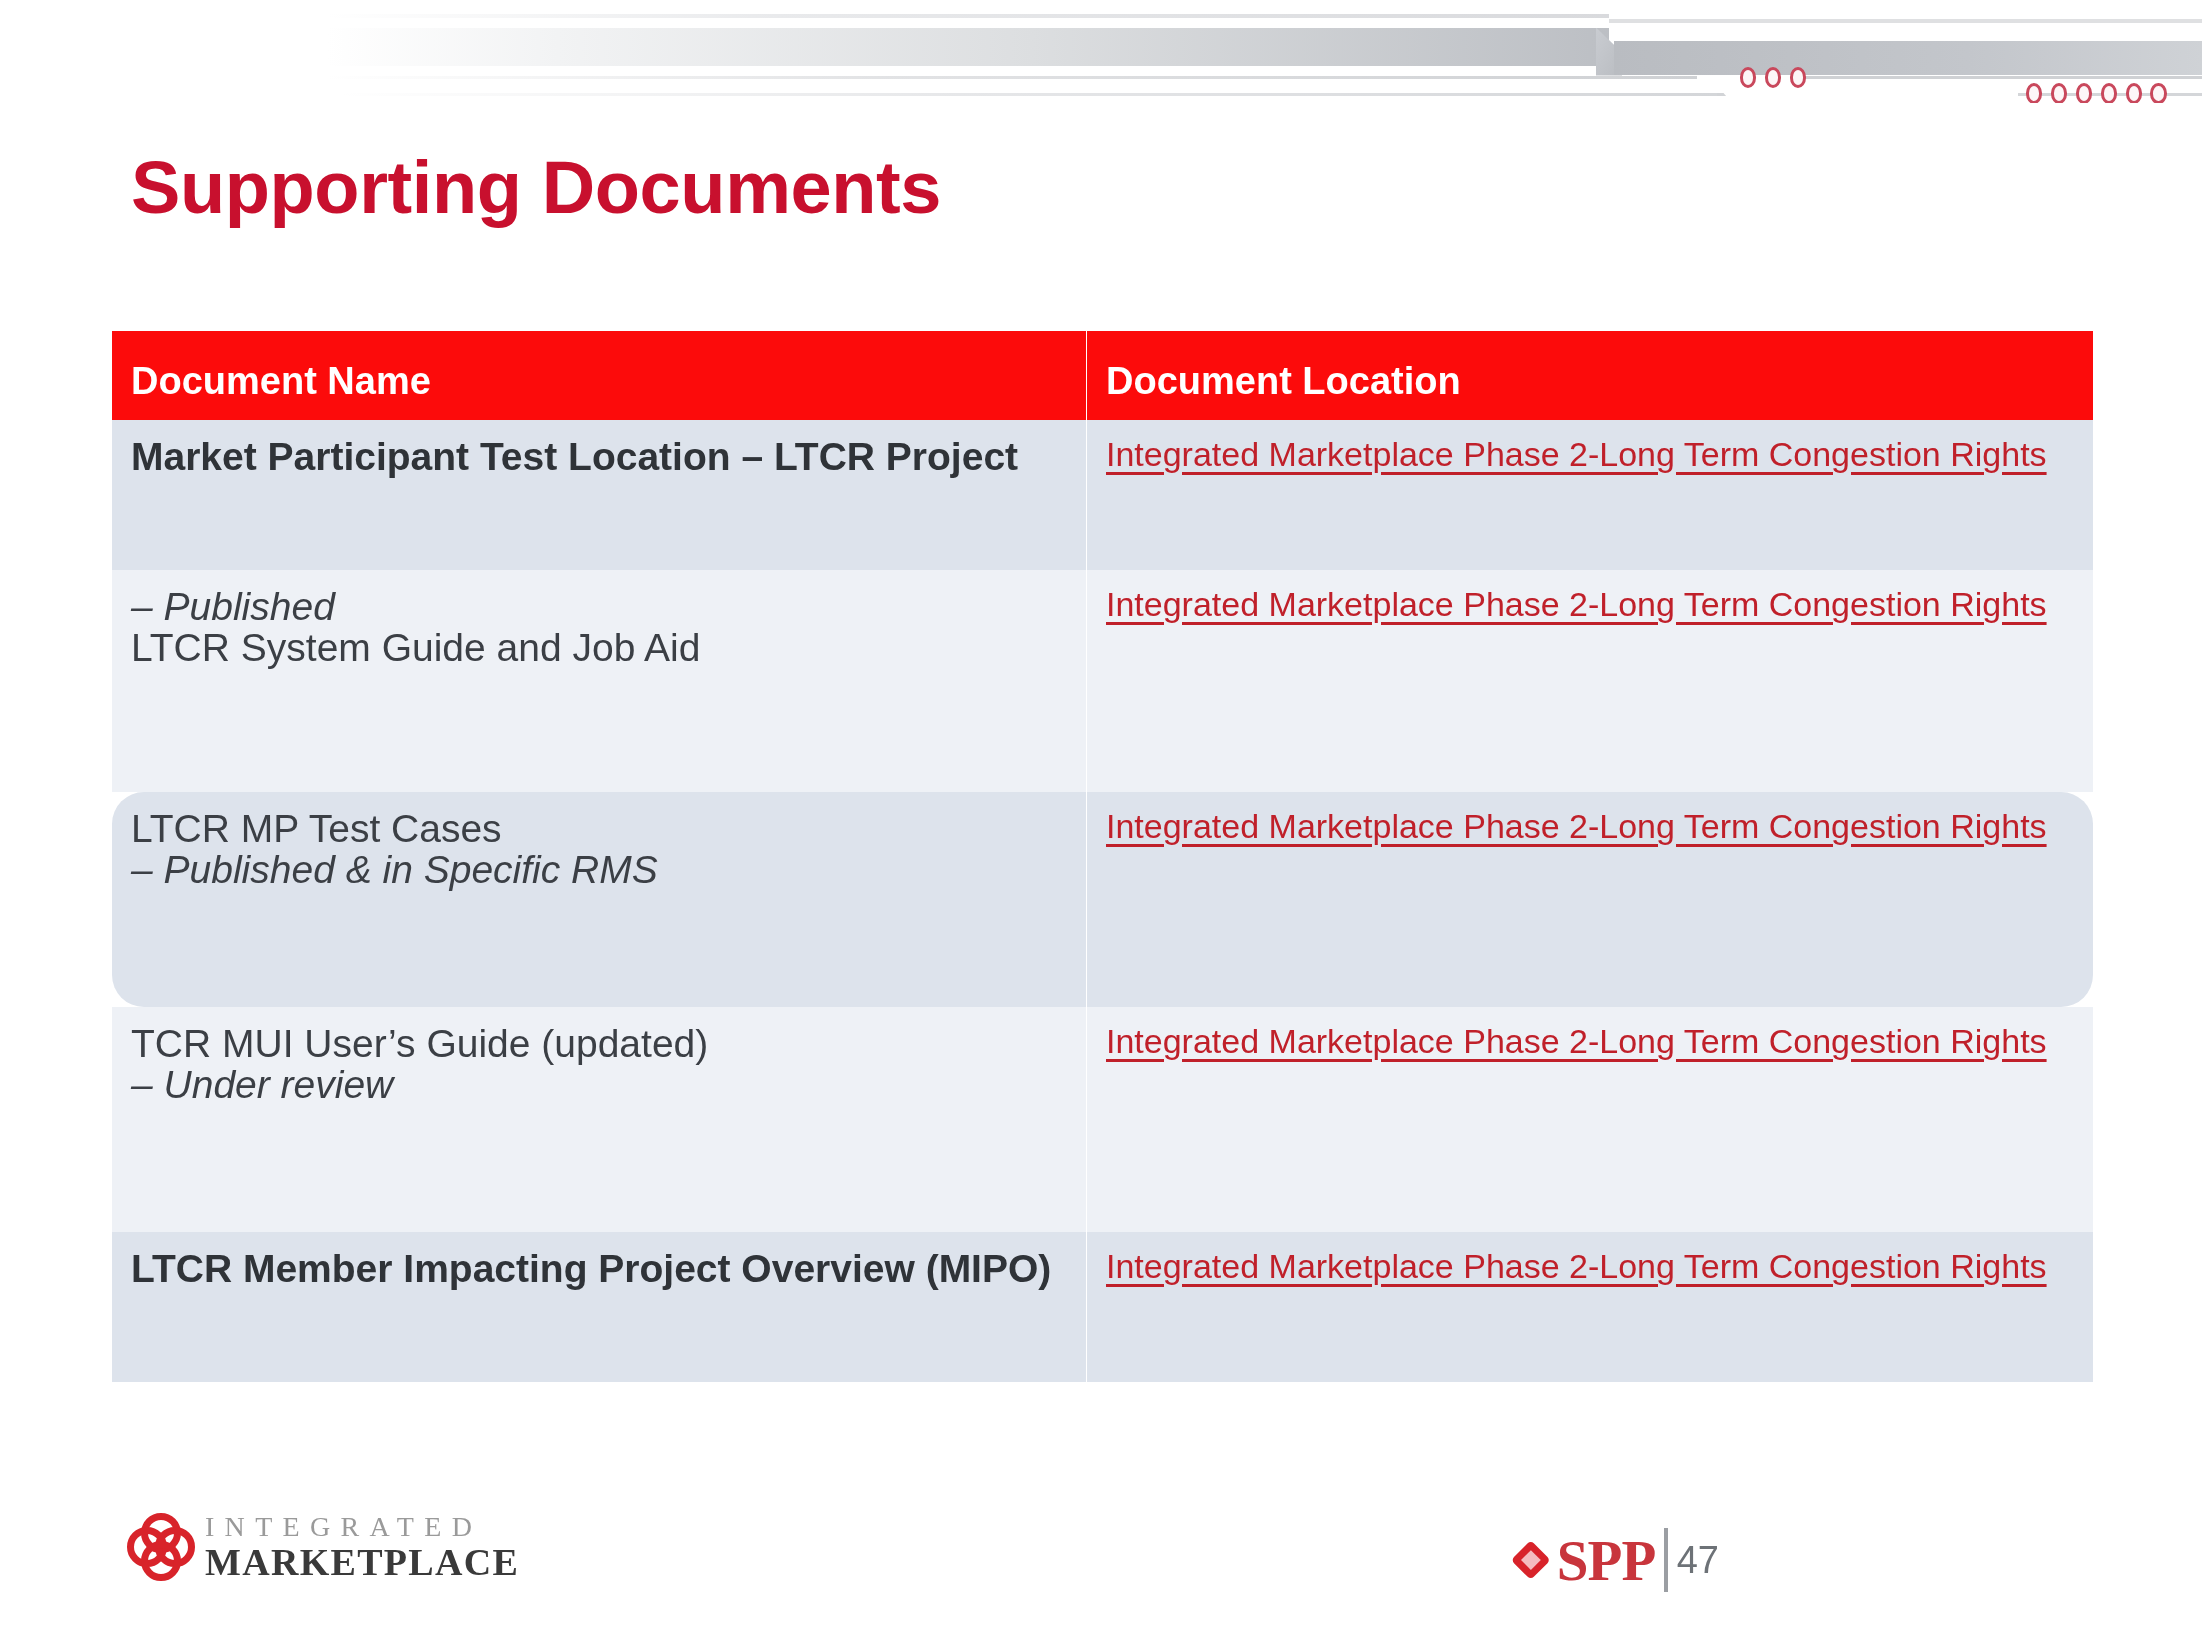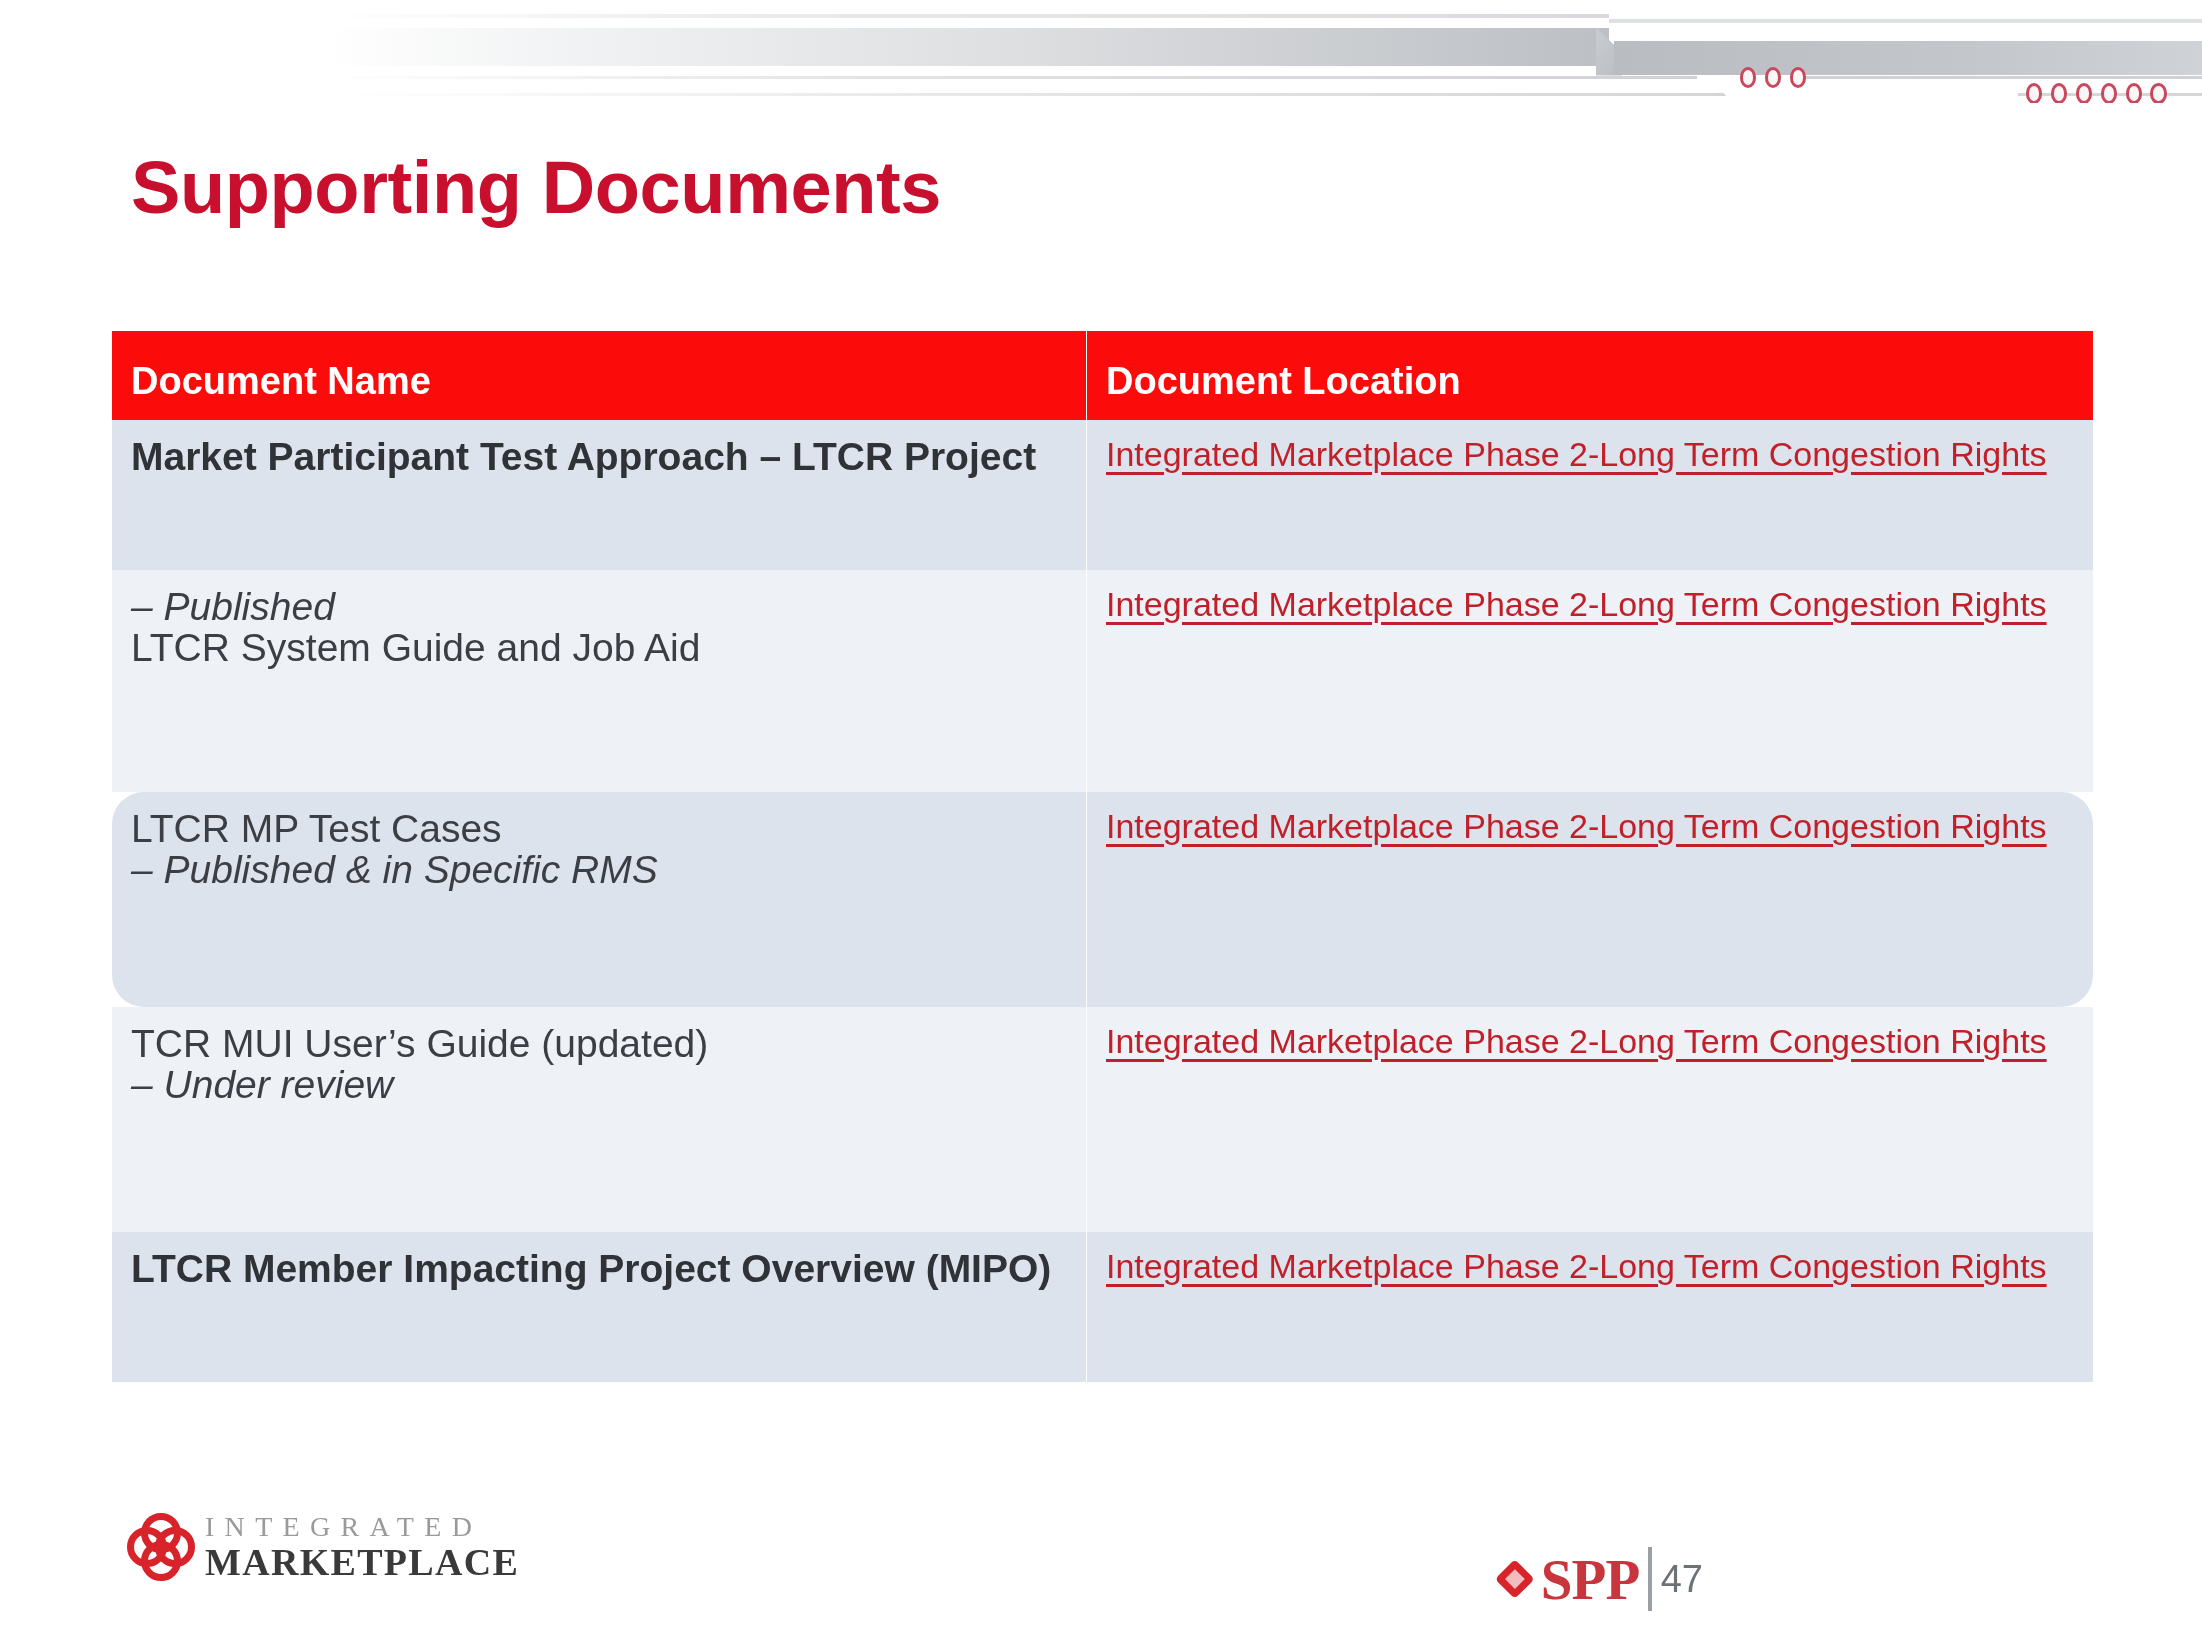--- a/index.html
+++ b/index.html
@@ -127,21 +127,21 @@
   .logo-text { line-height:1; }
   .logo-line1 {
     font-size:28px; letter-spacing:10.3px; color:#9a9a9a; font-weight:normal;
     font-family:"Liberation Serif", serif;
   }
   .logo-line2 {
     font-size:38px; letter-spacing:1.3px; color:#3a3a3a; font-weight:bold;
     font-family:"Liberation Serif", serif; margin-top:1.7px;
   }
 
-  .footer-right { position:absolute; right:82px; top:1528px; display:flex; align-items:center; gap:9px;margin-top:19px; }
+  .footer-right { position:absolute; right:66px; top:1528px; display:flex; align-items:center; gap:9px; }
   .spp-mark { position:relative; width:34px; height:34px; }
   .spp-mark .d {
     position:absolute; left:3.4px; top:3.4px; width:27.5px; height:27.5px;
     background:#D8232A; transform:rotate(45deg); border-radius:4.3px;
   }
   .spp-mark .d2 {
     position:absolute; left:10.3px; top:10.3px; width:13.8px; height:13.8px;
     background:#f4bcbf; transform:rotate(45deg);
   }
   .spp-word {
@@ -186,21 +186,21 @@
 
   <div class="table">
 
     <div class="row hdr">
       <div class="cell col-name">Document Name</div>
       <div class="cell col-loc">Document Location</div>
     </div>
 
     <div class="row band-a r1">
       <div class="cell col-name">
-        <span class="doc-name bold">Market Participant Test Approach – LTCR Project</span>
+        <span class="doc-name bold">Market Participant Test Location – LTCR Project</span>
       </div>
       <div class="cell col-loc">
         <a class="link">Integrated Marketplace Phase 2-Long Term Congestion Rights</a>
       </div>
     </div>
 
     <div class="row band-b r2">
       <div class="cell col-name">
         <span class="doc-name sub">– Published</span>
         <span class="doc-name">LTCR System Guide and Job Aid</span>

